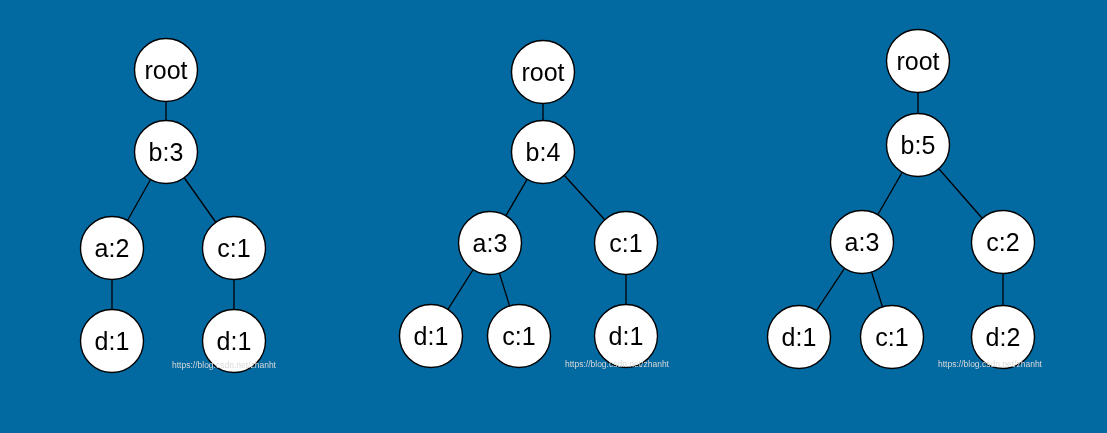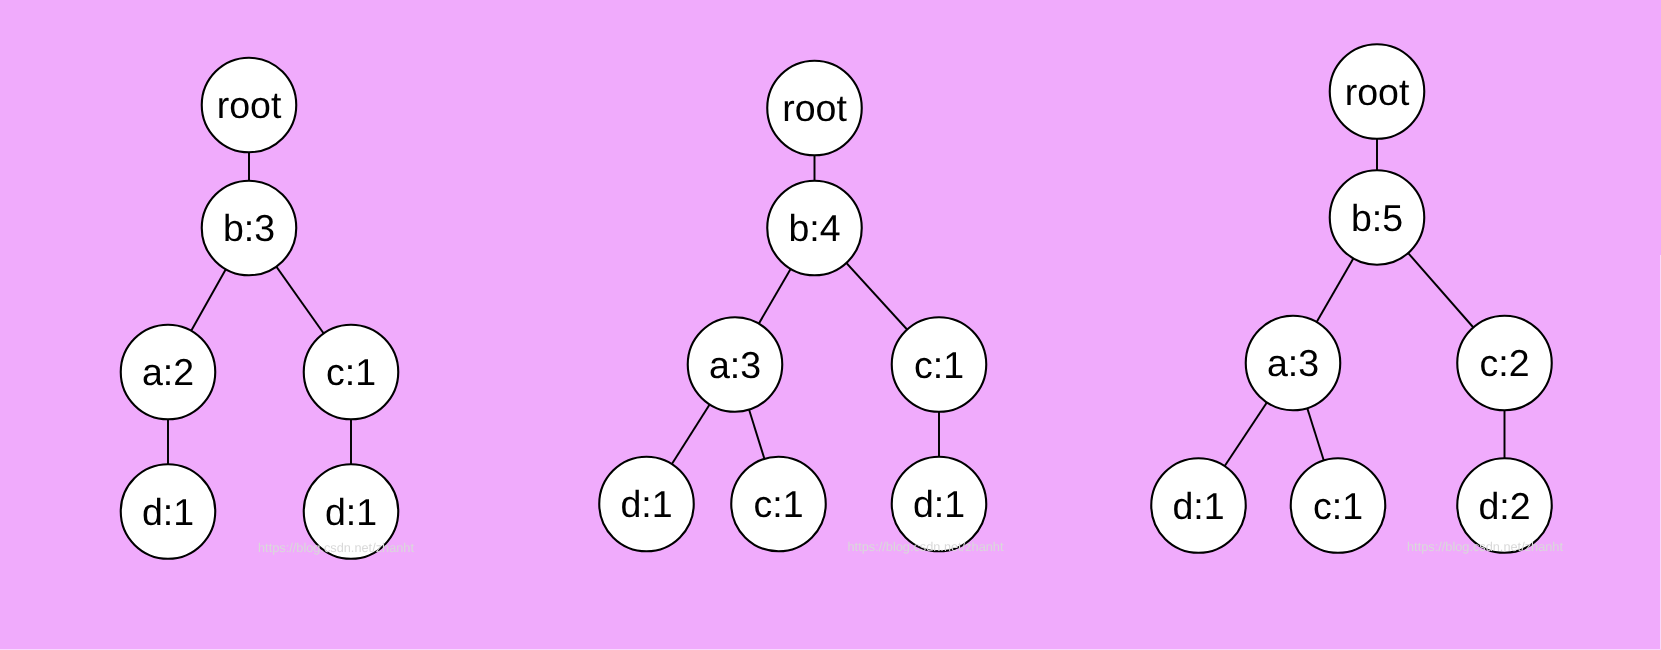--- a/index.html
+++ b/index.html
@@ -4,21 +4,21 @@
 <style>
   html, body {
     margin: 0;
     padding: 0;
     background: #ffffff;
   }
   .canvas {
     position: relative;
     width: 1107px;
     height: 433px;
-    background: #f0abfc;
+    background: #0369a1;
     font-family: "Liberation Sans", sans-serif;
   }
   svg text.node-label {
     font-family: "Liberation Sans", sans-serif;
     text-anchor: middle;
   }
   svg text.watermark {
     font-family: "Liberation Sans", sans-serif;
     text-anchor: middle;
   }

